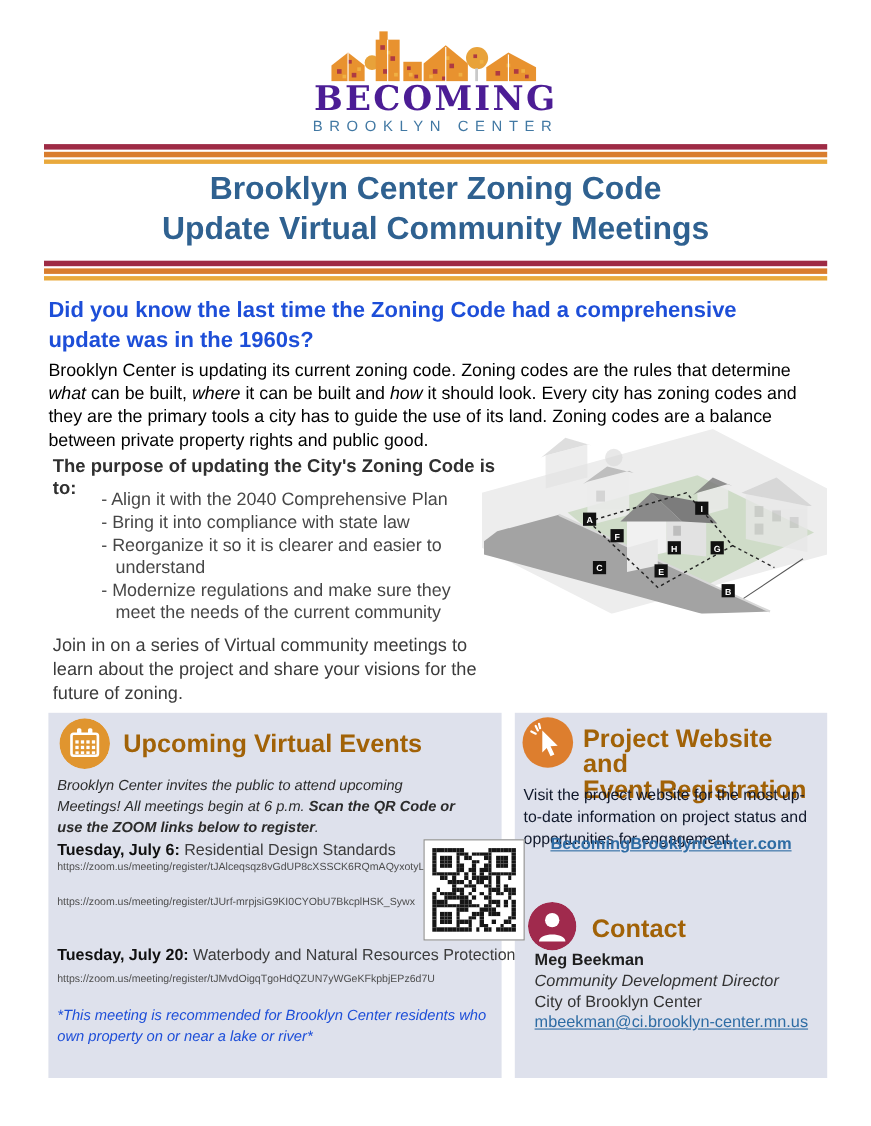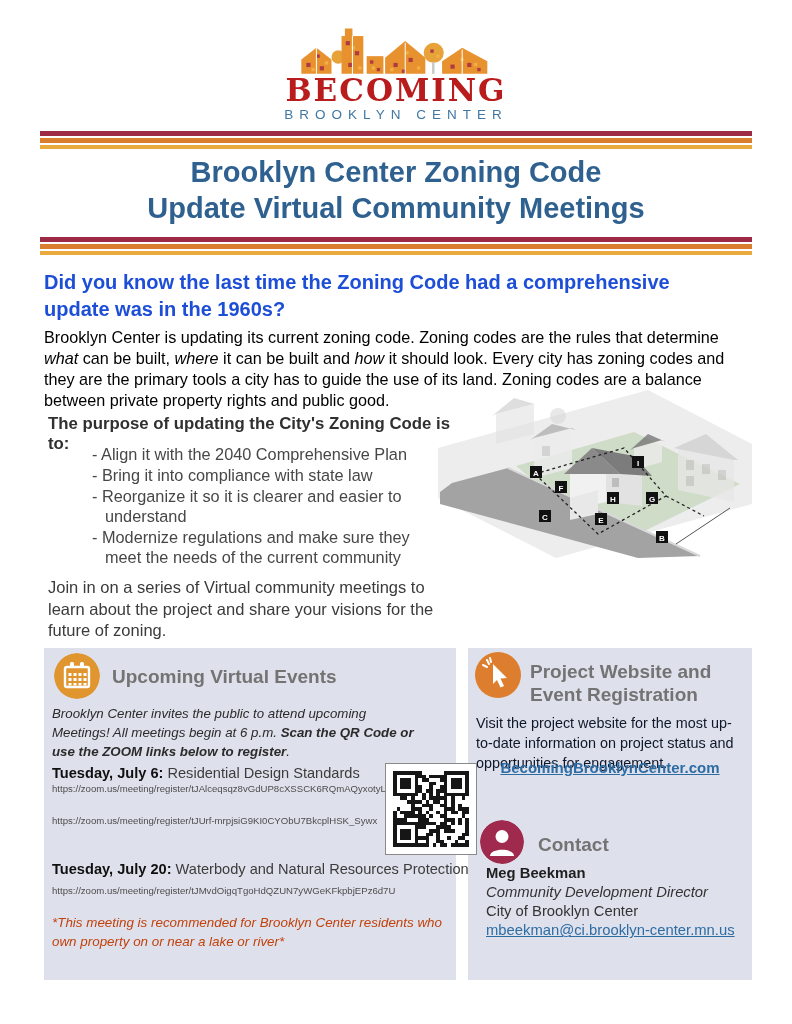--- a/index.html
+++ b/index.html
@@ -7,21 +7,21 @@
   .page {
     position:relative; width:792px; height:1024px; margin:0 auto;
     background:#ffffff; overflow:hidden;
     font-family:"Liberation Sans", sans-serif; color:#3d3d3d;
   }
   
   .logo-houses { position:absolute; left:283px; top:26px; width:226px; height:62px; }
   .logo-title {
     position:absolute; left:0; top:74px; width:792px; text-align:center;
     font-family:"DejaVu Serif", serif; font-weight:bold; font-size:31px;
-    letter-spacing:2px; color:#b91c1c; line-height:32px;
+    letter-spacing:2px; color:#4c1d95; line-height:32px;
   }
   .logo-subtitle {
     position:absolute; left:0; top:107px; width:792px; text-align:center;
     font-size:13.5px; letter-spacing:6px; color:#4178a3; line-height:16px;
   }
   
   .stripes { position:absolute; left:40px; width:712px; height:18px; }
   .stripes .s1 { height:5px; background:#9e2b45; margin-bottom:2px; }
   .stripes .s2 { height:5px; background:#d97d2e; margin-bottom:2px; }
   .stripes .s3 { height:4px; background:#e9a93c; }
@@ -59,40 +59,40 @@
   }
   
   .illustration { position:absolute; left:438px; top:386px; width:314px; height:172px; }
   .chip-label { font-size:8px; font-weight:bold; fill:#ffffff;
     font-family:"Liberation Sans", sans-serif; }
   
   .panel { position:absolute; top:648px; height:332px; background:#dee1ec; }
   .panel-left  { left:44px;  width:412px; }
   .panel-right { left:468px; width:284px; }
   .icon-circle { position:absolute; border-radius:50%; }
-  .panel-heading { position:absolute; font-size:19px; font-weight:bold;
-    color:#737373; line-height:23px; }
+  .panel-heading { position:absolute; font-size:23px; font-weight:bold;
+    color:#a16207; line-height:23px; }
   
   .events-heading { left:68px; top:17px; }
   .events-intro {
     position:absolute; left:8px; top:56px; width:374px;
     font-size:13.3px; font-style:italic; color:#2b2b2b; line-height:19px;
   }
   .events-intro b { font-weight:bold; }
   .meeting { position:absolute; left:8px; }
   .m1 { top:117px; } .m2 { top:165px; } .m3 { top:213px; }
   .m-title { font-size:14.6px; white-space:nowrap; }
   .m-date  { font-weight:bold; color:#101010; }
   .m-topic { color:#3c3c3c; }
   .m-url { margin-top:2px; font-size:9.6px; color:#4d4d4d; white-space:nowrap;
     text-decoration:none; display:block; }
   .m3 .m-url { margin-top:8px; }
   .footnote {
     position:absolute; left:8px; top:265px; width:402px;
-    font-size:13.4px; font-style:italic; color:#c2410c; line-height:19px;
+    font-size:13.4px; font-style:italic; color:#1d4ed8; line-height:19px;
   }
   
   .qr-box {
     position:absolute; left:385px; top:763px; width:92px; height:92px;
     background:#ffffff; border:1px solid #8a8a8a;
     display:flex; align-items:center; justify-content:center; z-index:5;
   }
   #qr-grid { width:76px; height:76px; display:grid;
     grid-template-columns:repeat(21,1fr); grid-template-rows:repeat(21,1fr); }
   #qr-grid div { background:#ffffff; }

